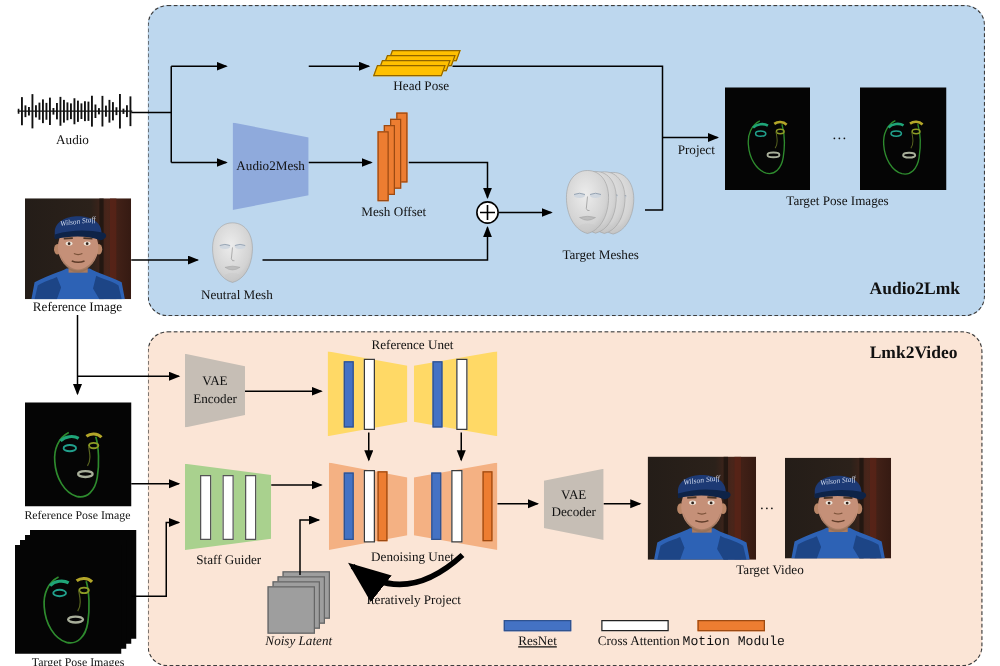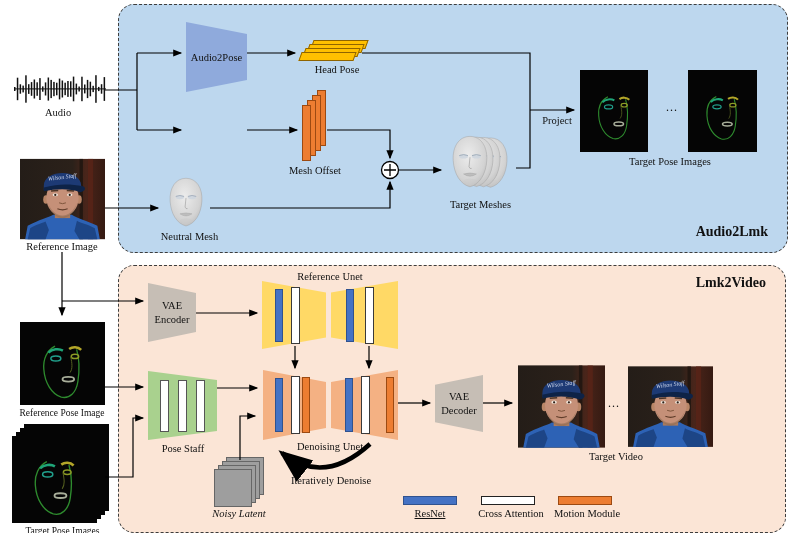--- a/index.html
+++ b/index.html
@@ -164,22 +164,22 @@
     <div class="stack-black" style="left:20px;top:428px;width:85px;height:87px;"></div>
     <div class="stack-black" style="left:16px;top:432px;width:85px;height:87px;"></div>
     <div class="stack-black" style="left:12px;top:436px;width:85px;height:87px;">
       <svg width="85" height="87" viewBox="0 0 100 100">
           <use href="#lmkface"></use>
         </svg>
     </div>
   </div>
   <div class="lbl" style="left:5px;top:526px;width:115px;font-size:9.5px;">Target Pose Images</div>
 
-  <div class="trap trapL mod-blue" style="left:186px;top:22px;width:61px;height:70px;">
-    <span>Audio2Pose</span>
+  <div class="trap trapL mod-blue" style="left:186px;top:98px;width:61px;height:70px;">
+    <span>Audio2Mesh</span>
   </div>
 
   <div>
     <div class="hp-layer" style="left:312px;top:40px;"></div>
     <div class="hp-layer" style="left:308px;top:44px;"></div>
     <div class="hp-layer" style="left:304px;top:48px;"></div>
     <div class="hp-layer" style="left:300px;top:52px;"></div>
   </div>
   <div class="lbl" style="left:297px;top:64px;width:80px;">Head Pose</div>
 
@@ -236,32 +236,32 @@
   <div class="bar bar-blue" style="left:275px;top:289px;width:8px;height:53px;"></div>
   <div class="bar bar-white" style="left:291px;top:287px;width:9px;height:57px;"></div>
   <div class="bar bar-blue" style="left:346px;top:289px;width:8px;height:53px;"></div>
   <div class="bar bar-white" style="left:365px;top:287px;width:9px;height:57px;"></div>
 
   <div class="pose-guider">
     <div class="pg-bar" style="left:12px;"></div>
     <div class="pg-bar" style="left:30px;"></div>
     <div class="pg-bar" style="left:48px;"></div>
   </div>
-  <div class="lbl" style="left:143px;top:443px;width:80px;">Pose Staff</div>
+  <div class="lbl" style="left:143px;top:443px;width:80px;">Staff Guider</div>
 
   <div class="trap trapL uo" style="left:263px;top:370px;width:63px;height:70px;"></div>
   <div class="trap trapR uo" style="left:331px;top:370px;width:67px;height:70px;"></div>
   <div class="bar bar-blue" style="left:275px;top:378px;width:8px;height:54px;"></div>
   <div class="bar bar-white" style="left:291px;top:376px;width:9px;height:58px;"></div>
   <div class="bar bar-orange" style="left:302px;top:377px;width:8px;height:56px;"></div>
   <div class="bar bar-blue" style="left:345px;top:378px;width:8px;height:54px;"></div>
   <div class="bar bar-white" style="left:361px;top:376px;width:9px;height:58px;"></div>
   <div class="bar bar-orange" style="left:386px;top:377px;width:8px;height:56px;"></div>
   <div class="lbl" style="left:280px;top:441px;width:100px;">Denoising Unet</div>
-  <div class="lbl" style="left:286px;top:475px;width:90px;">Iteratively Denoise</div>
+  <div class="lbl" style="left:286px;top:475px;width:90px;">Iteratively Project</div>
 
   <div>
     <div class="nl-layer" style="left:226px;top:457px;"></div>
     <div class="nl-layer" style="left:222px;top:461px;"></div>
     <div class="nl-layer" style="left:218px;top:465px;"></div>
     <div class="nl-layer" style="left:214px;top:469px;"></div>
   </div>
   <div class="lbl" style="left:199px;top:508px;width:80px;font-style:italic;">Noisy Latent</div>
 
   <div class="trap trapR vae" style="left:435px;top:375px;width:48px;height:57px;">
@@ -282,21 +282,21 @@
         <use href="#person"></use>
       </svg>
   </div>
   <div class="lbl" style="left:566px;top:451px;width:100px;">Target Video</div>
 
   <div class="legend-swatch" style="left:403px;top:496px;background:#4472C4;border:1px solid #2F528F;"></div>
   <div class="lbl" style="left:390px;top:508px;width:80px;text-decoration:underline;">ResNet</div>
   <div class="legend-swatch" style="left:481px;top:496px;background:#FFFFFF;border:1px solid #222;"></div>
   <div class="lbl" style="left:468px;top:508px;width:86px;">Cross Attention</div>
   <div class="legend-swatch" style="left:558px;top:496px;background:#ED7D31;border:1px solid #9C4A12;"></div>
-  <div class="lbl" style="left:545px;top:508px;width:84px;">Motion Module</div>
+  <div class="lbl" style="left:545px;top:508px;width:84px;font-family:Liberation Mono, monospace;">Motion Module</div>
 
   <svg id="connectors" width="800" height="533">
     <defs>
       <marker id="ah" markerWidth="9" markerHeight="8" refX="6.5" refY="3" orient="auto">
         <path d="M0,0 L7.5,3 L0,6 Z" fill="#000"></path>
       </marker>
     </defs>
     <g stroke="#000" stroke-width="1.2" fill="none">
 
       <path d="M105,90 H137 M137,53 V130"></path>

